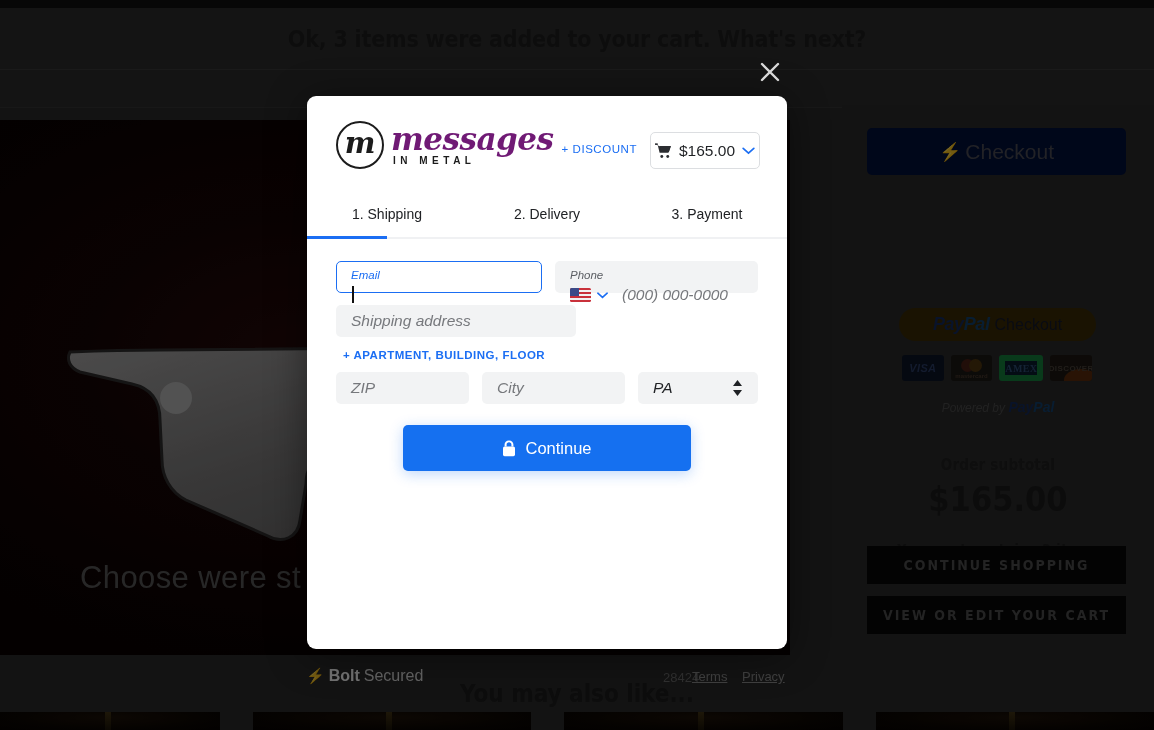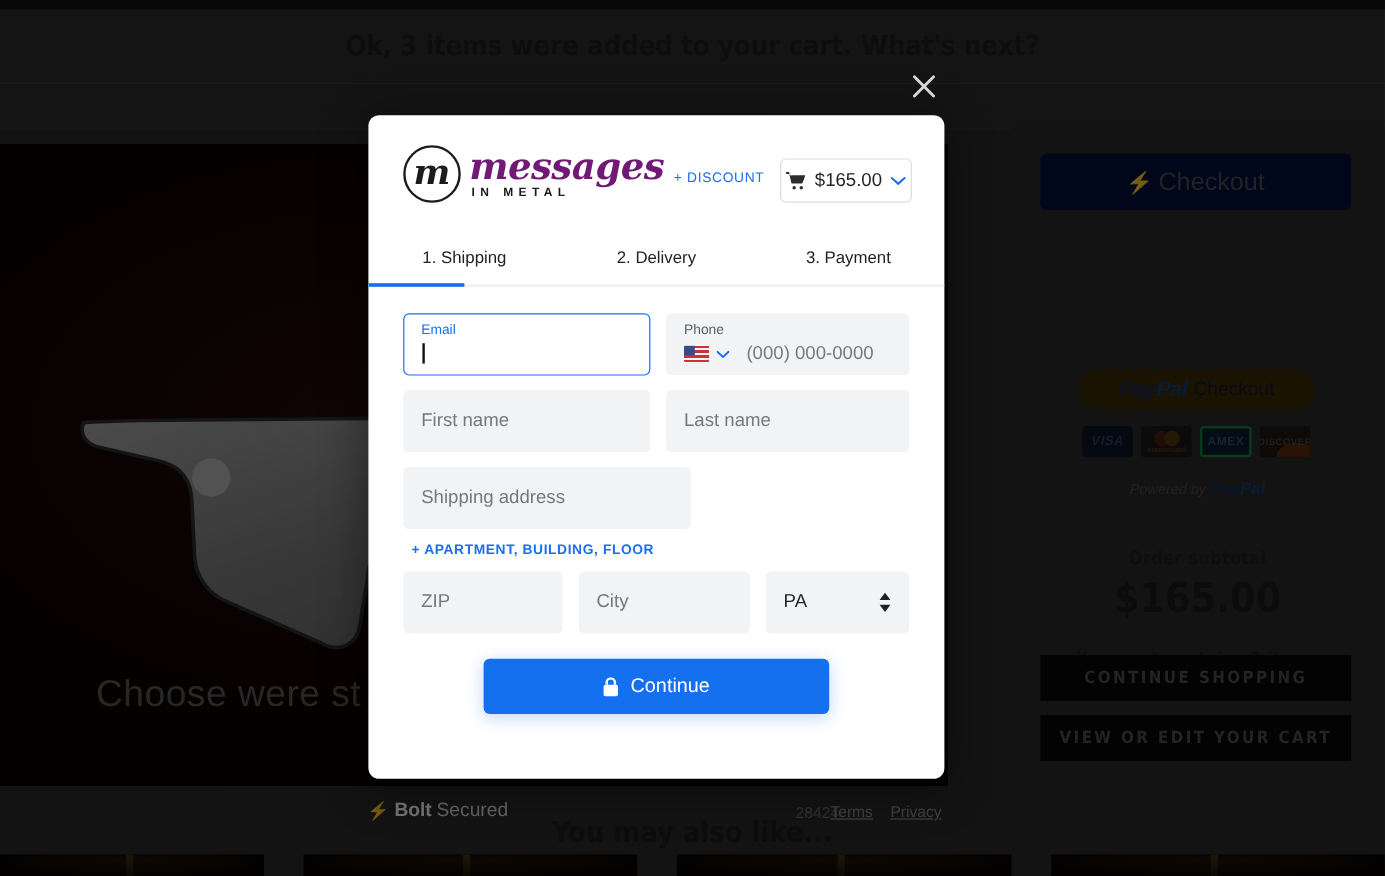--- a/index.html
+++ b/index.html
@@ -115,21 +115,21 @@
     display: flex; align-items: center; justify-content: center;
     font-size: 8px; font-weight: 700; letter-spacing: 0.4px;
   }
   .card-visa { background: #0d1526; color: #2a3c66; font-style: italic; font-size: 11px; }
   .card-mc { background: #1b1915; color: #4a3a2e; position: relative; }
   .card-mc .mc-text { position: absolute; bottom: 2px; left: 0; width: 100%; text-align: center; font-size: 6px; color: #4a3a2e; letter-spacing: 0; }
   .mc-circles { display: flex; margin-top: -5px; }
   .mc-c1, .mc-c2 { width: 13px; height: 13px; border-radius: 50%; }
   .mc-c1 { background: #4a1f16; }
   .mc-c2 { background: #51370f; margin-left: -5px; }
-  .card-amex { background: #0b1b2e; color: #2d4e75; font-size: 10px; border: 2px solid #15803d; }
+  .card-amex { background: #0b1b2e; color: #2d4e75; font-size: 10px; border: 6px solid #15803d; font-family: Liberation Serif, serif; }
   .card-disc { background: #1d1813; color: #4b423a; font-size: 8px; position: relative; overflow: hidden; }
   .card-disc .d-swoosh { position: absolute; right: -6px; bottom: -10px; width: 34px; height: 22px; background: #5c2c0c; border-radius: 50%; }
   .card-disc .d-text { position: relative; z-index: 2; }
 
   .powered {
     position: absolute; top: 294px; left: 0; width: 312px;
     text-align: center; font-size: 12px; font-style: italic; color: #4b4b4b;
   }
   .powered .pp2 { font-weight: 700; font-size: 14px; }
 
@@ -290,26 +290,27 @@
 
   .form {
     padding: 22px 29px 0 29px;
     position: relative;
   }
   .row { display: flex; gap: 13px; margin-bottom: 12px; }
 
   .field {
     background: #f2f3f4;
     border-radius: 5px;
-    height: 52px;
+    height: 32px;
     position: relative;
     border: 1px solid transparent;
     display: flex; align-items: center;
     padding: 0 14px;
     cursor: text;
+    font-style: italic;
   }
   .field .ph { color: #76787c; font-size: 15.5px; }
   .field-focus {
     background: #ffffff;
     border: 1.6px solid #1b6ef3;
   }
   .flab {
     position: absolute; left: 14px; top: 7px;
     font-size: 11.5px; color: #1b6ef3; font-weight: 400;
   }
@@ -554,28 +555,20 @@
           <span class="phone-chev">
             <svg width="11" height="7" viewBox="0 0 14 9" fill="none" stroke="#1b6ef3" stroke-width="2" stroke-linecap="round">
               <path d="M1 1.5 L7 7 L13 1.5"></path>
             </svg>
           </span>
           <span class="phone-ph">(000) 000-0000</span>
         </span>
       </div>
     </div>
 
-    <div class="row">
-      <div class="field f-first">
-        <span class="ph">First name</span>
-      </div>
-      <div class="field f-last">
-        <span class="ph">Last name</span>
-      </div>
-    </div>
 
     <div class="row">
       <div class="field f-addr">
         <span class="ph">Shipping address</span>
       </div>
     </div>
 
     <div class="apt-link">+ APARTMENT, BUILDING, FLOOR</div>
 
     <div class="row">

